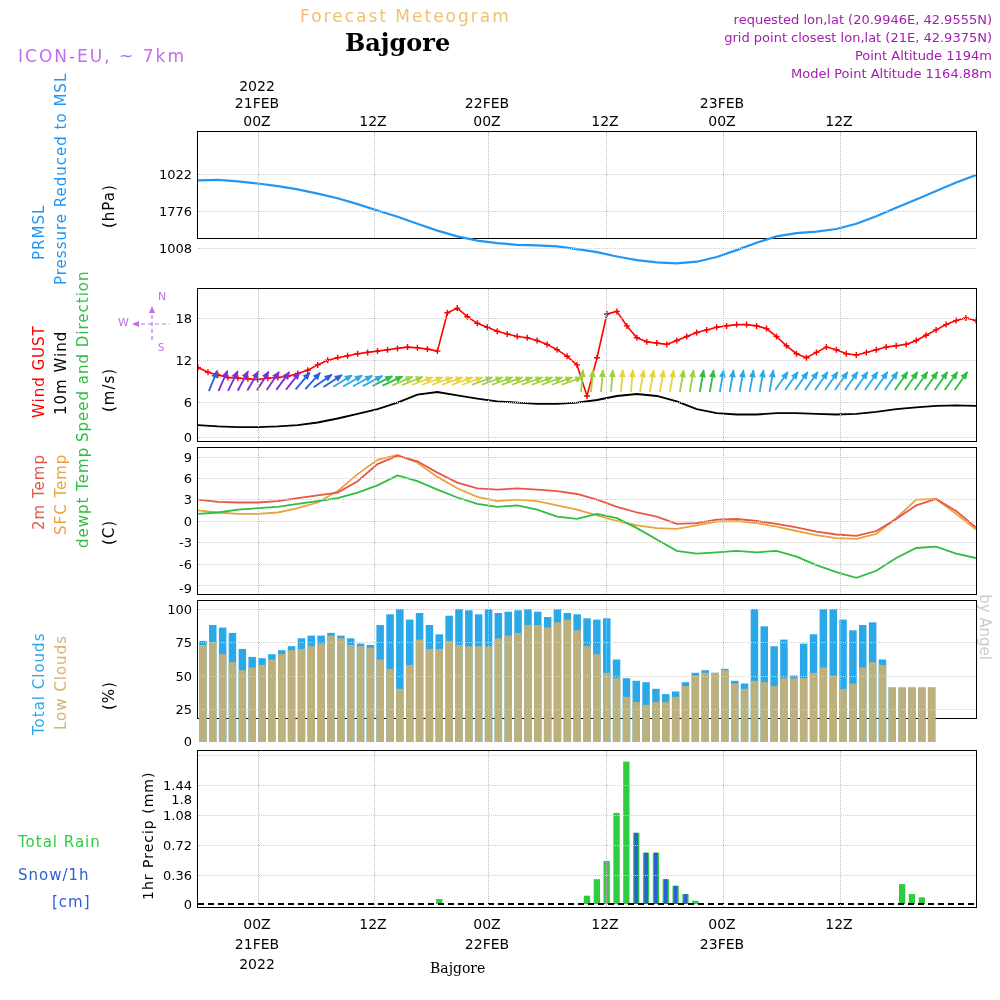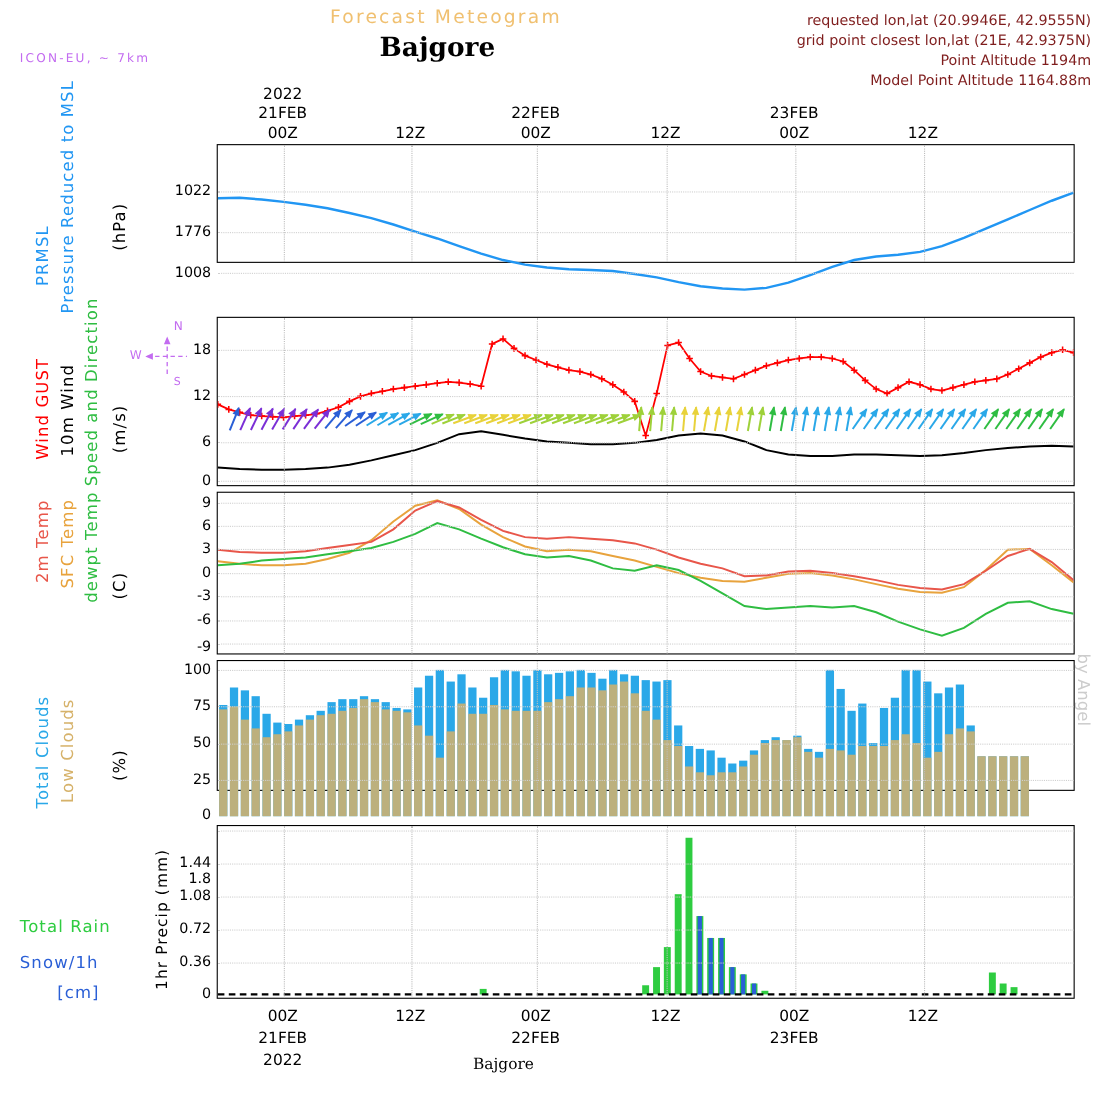--- a/index.html
+++ b/index.html
@@ -2,22 +2,22 @@
 <html><head>
 <meta charset="utf-8">
 <style>
   html,body{margin:0;padding:0;background:#ffffff;}
   body{width:1000px;height:1000px;position:relative;font-family:"DejaVu Sans",sans-serif;overflow:hidden;}
   .abs{position:absolute;}
   .nowrap{white-space:nowrap;}
   
   #hdr-forecast{left:300px;top:6px;font-size:17px;color:#f0c070;letter-spacing:2px;}
   #hdr-title{left:345px;top:28px;font-size:24px;font-weight:bold;color:#000;font-family:"DejaVu Serif",serif;}
-  #hdr-model{left:18px;top:46px;font-size:11px;color:#c36cf0;letter-spacing:2px;}
-  .hdr-right{right:8px;font-size:13px;color:#7f1d1d;text-align:right;}
+  #hdr-model{left:18px;top:46px;font-size:17px;color:#c36cf0;letter-spacing:2px;}
+  .hdr-right{right:8px;font-size:13px;color:#a21caf;text-align:right;}
   #hdr-r1{top:12px;}
   #hdr-r2{top:30px;}
   #hdr-r3{top:48px;}
   #hdr-r4{top:66px;}
   #byangel{right:6px;top:660px;font-size:15px;color:#cccccc;transform:rotate(90deg);transform-origin:right top;}
 
   
   .panel{position:absolute;left:197px;width:780px;border:1px solid #000;background:#fff;box-sizing:border-box;}
   #p-press{top:131px;height:108px;}
   #p-wind{top:288px;height:154px;}

